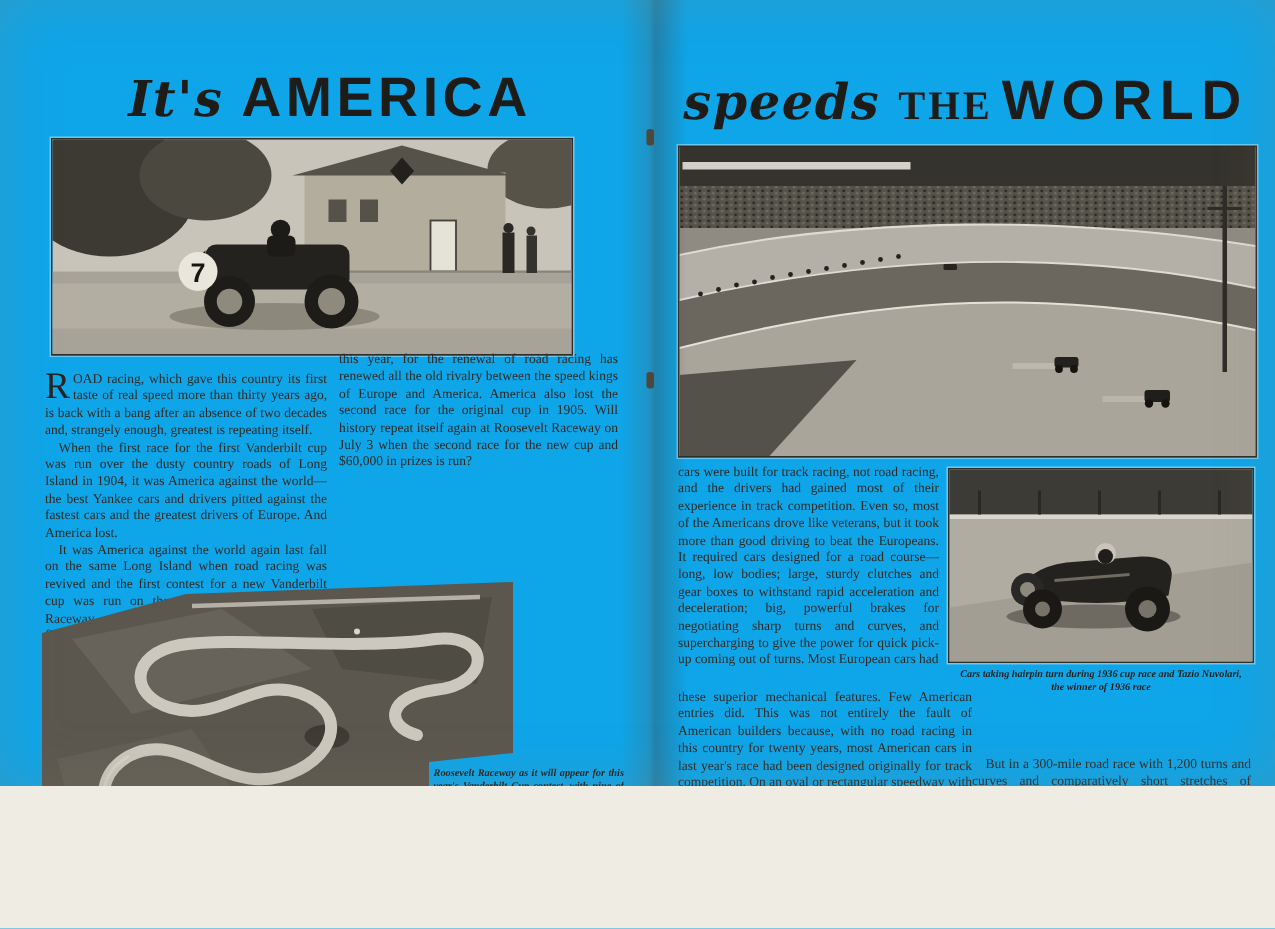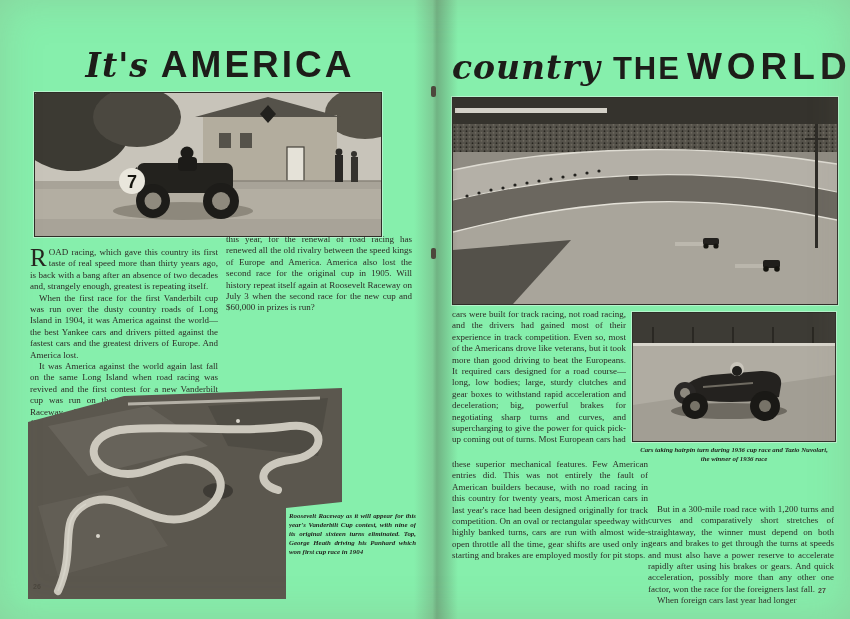--- a/index.html
+++ b/index.html
@@ -1,28 +1,28 @@
 <!DOCTYPE html>
 <html><head>
 <meta charset="utf-8">
 <style>
   html,body{margin:0;padding:0;}
   body{width:850px;height:619px;background:#efece4;font-family:"Liberation Serif",serif;overflow:hidden;}
-  #spread{position:relative;width:850px;height:619px;background:#86efac;overflow:hidden;}
+  #spread{position:relative;width:850px;height:524px;background:#0ea5e9;overflow:hidden;}
 
   
   .gutter{position:absolute;left:414px;top:0;width:44px;height:619px;
     background:linear-gradient(to right,rgba(120,110,95,0) 0%,rgba(95,86,72,0.22) 42%,rgba(70,63,52,0.34) 52%,rgba(120,110,95,0) 100%);}
   .staple{position:absolute;width:5px;height:11px;background:#4d473c;border-radius:2px;}
 
   
   .title{position:absolute;text-align:center;color:#1d1c19;white-space:nowrap;}
   .t-script{font-family:"DejaVu Serif",serif;font-style:italic;font-weight:700;font-size:33px;letter-spacing:1px;margin-right:12px;}
   .t-caps{font-family:"Liberation Sans",sans-serif;font-weight:700;font-size:37px;letter-spacing:3px;}
-  .t-caps-sm{font-family:Liberation Sans, sans-serif;font-weight:700;font-size:31px;letter-spacing:2px;margin-right:6px;}
+  .t-caps-sm{font-family:Liberation Serif, serif;font-weight:700;font-size:27px;letter-spacing:2px;margin-right:6px;}
   .t-caps-w{font-family:Liberation Sans, sans-serif;font-weight:700;font-size:37px;letter-spacing:5px;}
 
   
   .photo{position:absolute;border:1px solid #2f2d28;box-shadow:0 0 0 1px rgba(255,255,255,0.4);}
   .photo svg{display:block;}
   .photo-free{position:absolute;}
 
   
   .body-text{position:absolute;font-family:"Liberation Serif",serif;font-size:9px;line-height:11.4px;
     text-align:justify;color:#2e2b26;overflow:hidden;}
@@ -120,21 +120,21 @@
     </div>
 
     <div class="caption cap-left" style="left:289px;top:512px;width:127px;height:76px;">Roosevelt Raceway as it will appear for this year's Vanderbilt Cup contest, with nine of its original sixteen turns eliminated. Top, George Heath driving his Panhard which won first cup race in 1904</div>
 
     <div class="pageno" style="left:33px;top:583px;">26</div>
   </div>
 
   <div>
 
     <div class="title" style="left:452px;top:46px;width:384px;">
-      <span class="t-script">country</span><span class="t-caps-sm">THE</span><span class="t-caps-w">WORLD</span>
+      <span class="t-script">speeds</span><span class="t-caps-sm">THE</span><span class="t-caps-w">WORLD</span>
     </div>
 
     <div class="photo" style="left:452px;top:97px;width:384px;height:206px;">
       <svg width="384" height="206" viewBox="0 0 384 206">
         <defs>
           <pattern id="crowdp" width="6" height="4" patternUnits="userSpaceOnUse">
             <rect width="6" height="4" fill="#55524a"></rect>
             <circle cx="1.5" cy="1.2" r="0.9" fill="#27251f"></circle>
             <circle cx="4.5" cy="2.8" r="0.9" fill="#6f6b61"></circle>
           </pattern>

